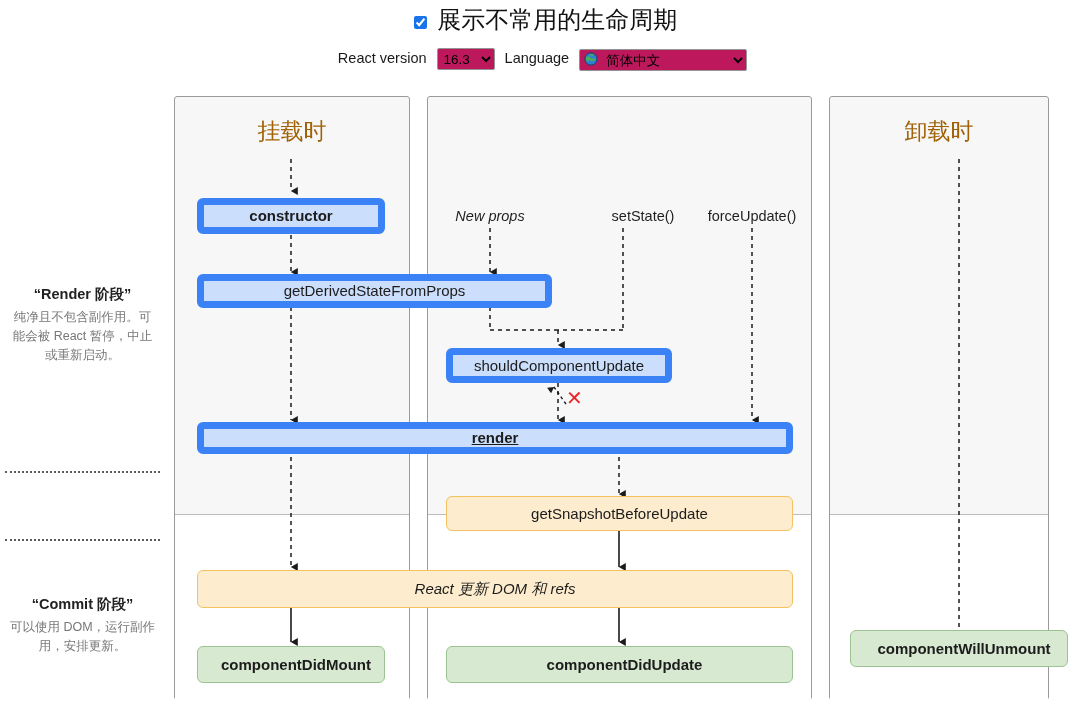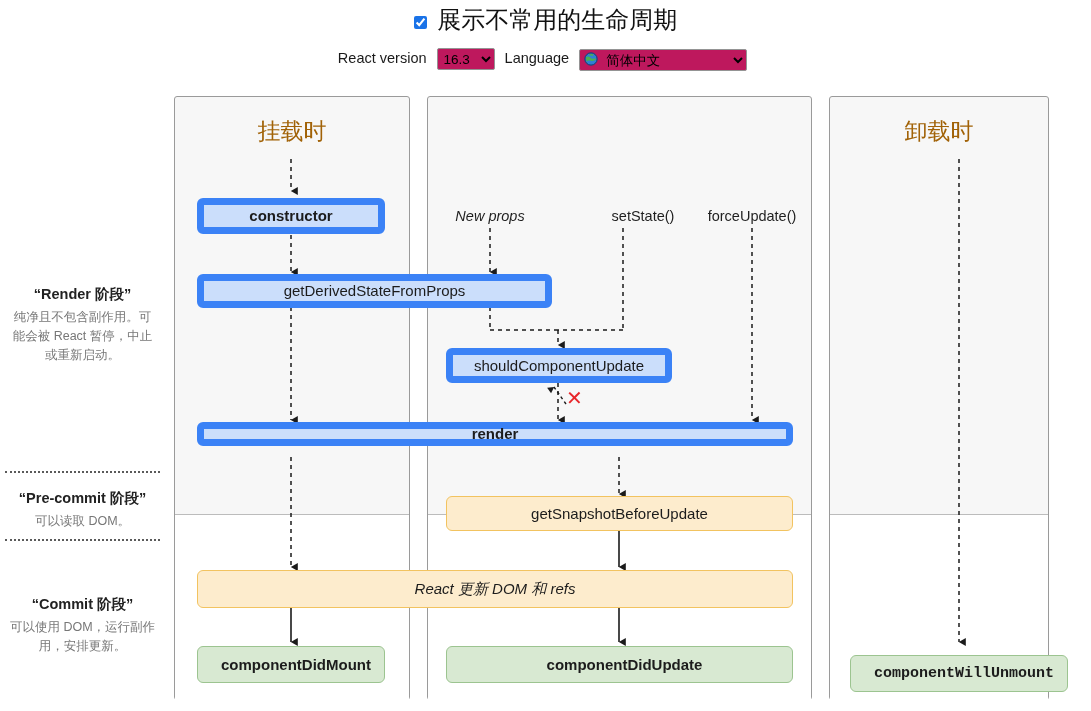--- a/index.html
+++ b/index.html
@@ -250,24 +250,20 @@
 
 <div id="phase-col">
 
   <div class="phase-block" id="phase-render">
     <div class="phase-title">“Render 阶段”</div>
     <div class="phase-desc">纯净且不包含副作用。可能会被 React 暂停，中止或重新启动。</div>
   </div>
 
   <div class="phase-sep" id="sep-1"></div>
 
-  <div class="phase-block" id="phase-precommit">
-    <div class="phase-title">“Pre-commit 阶段”</div>
-    <div class="phase-desc">可以读取 DOM。</div>
-  </div>
 
   <div class="phase-sep" id="sep-2"></div>
 
   <div class="phase-block" id="phase-commit">
     <div class="phase-title">“Commit 阶段”</div>
     <div class="phase-desc">可以使用 DOM，运行副作用，安排更新。</div>
   </div>
 </div>
 
 <div id="diagram">
@@ -331,25 +327,25 @@
   <div class="conn-label" style="left:752px; top:207px;">forceUpdate()</div>
 
   <div id="red-x">✕</div>
 
   <div class="node blue bold" style="left:197px; top:198px; width:188px; height:36px;">constructor</div>
 
   <div class="node blue" style="left:197px; top:274px; width:355px; height:34px;">getDerivedStateFromProps</div>
 
   <div class="node blue" style="left:446px; top:348px; width:226px; height:35px;">shouldComponentUpdate</div>
 
-  <div class="node blue bold" style="left:197px; top:422px; width:596px; height:24px;">render</div>
+  <div class="node blue bold" style="left:197px; top:422px; width:596px; height:32px;text-decoration:underline;">render</div>
 
   <div class="node amber" style="left:446px; top:496px; width:347px; height:35px;">getSnapshotBeforeUpdate</div>
 
   <div class="node amber italic" style="left:197px; top:570px; width:596px; height:38px;">React 更新 DOM 和 refs</div>
 
   <div class="node green bold" style="left:197px; top:646px; width:188px; height:37px;">componentDidMount</div>
 
   <div class="node green bold" style="left:446px; top:646px; width:347px; height:37px;">componentDidUpdate</div>
 
-  <div class="node green bold" style="left:850px; top:655px; width:218px; height:37px;font-family:Liberation Mono, monospace;">componentWillUnmount</div>
+  <div class="node green bold" style="left:850px; top:630px; width:218px; height:37px;">componentWillUnmount</div>
 
 </div>
 
 </body></html>

